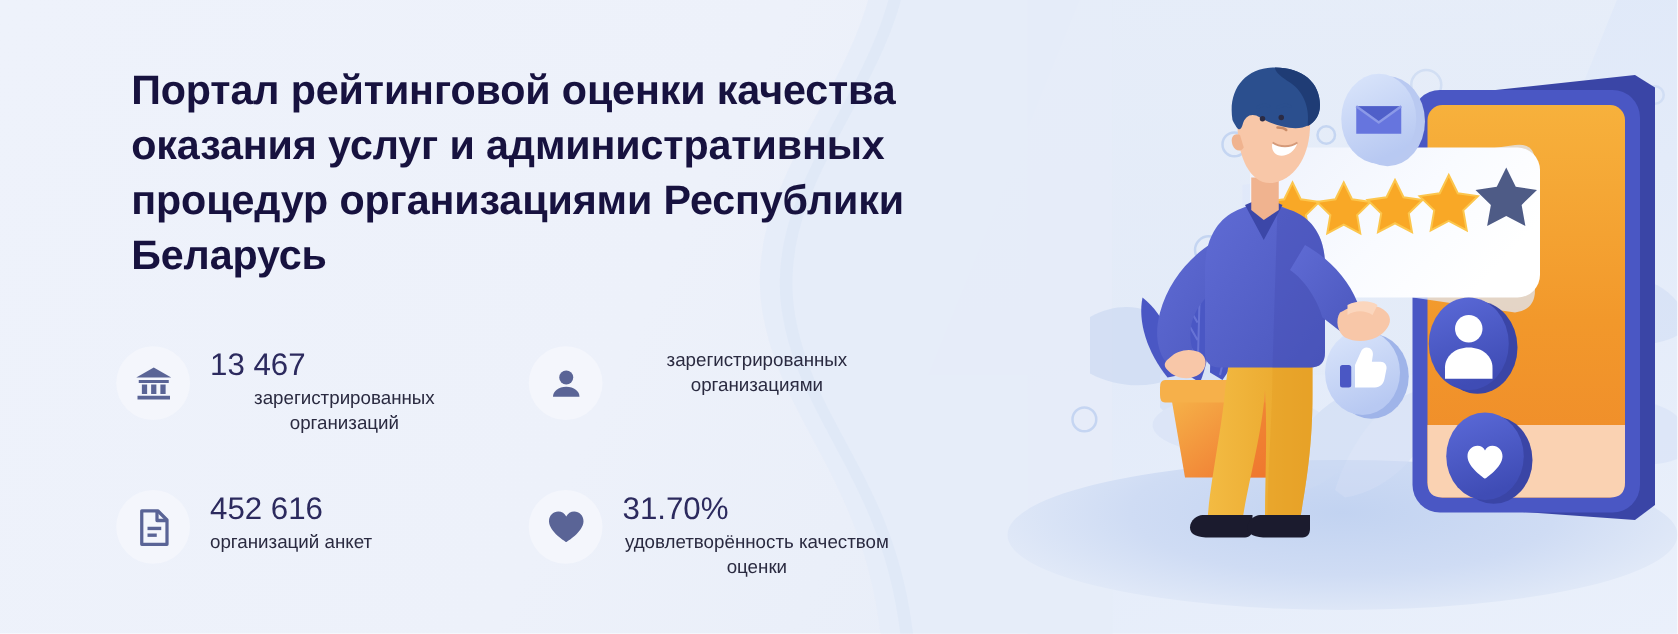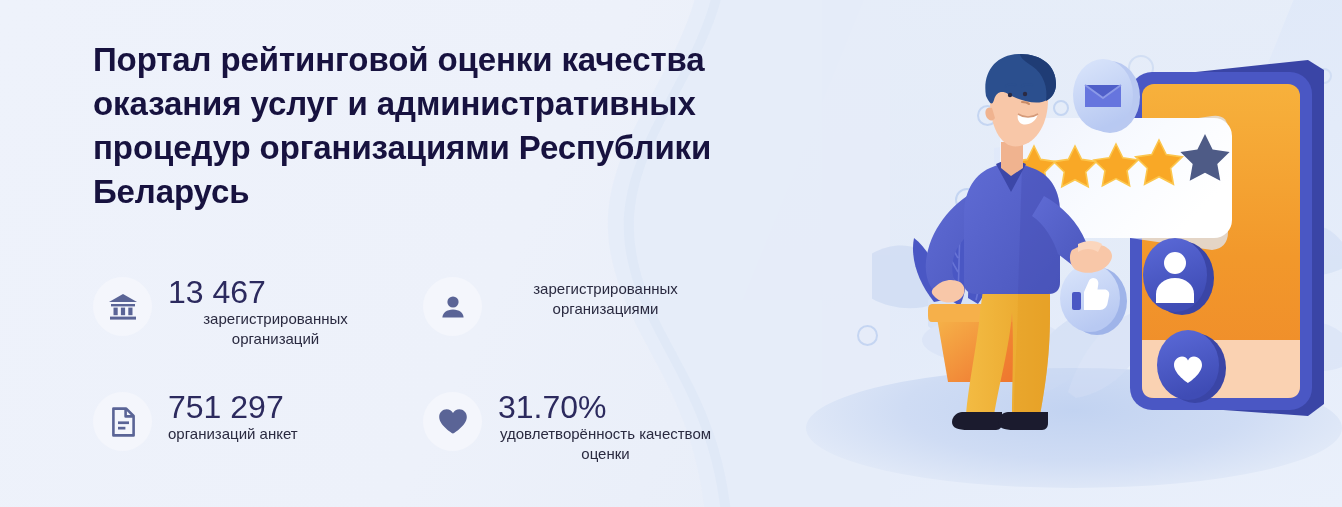--- a/index.html
+++ b/index.html
@@ -75,21 +75,21 @@
     left: 93px;
     top: 0;
     width: 700px;
     height: 507px;
   }
   .title {
     position: absolute;
     top: 38px;
     left: 0;
     width: 700px;
-    margin: 0;
+    margin: 12px;
     font-size: 33px;
     line-height: 44px;
     font-weight: bold;
     color: #17123f;
     letter-spacing: -0.1px;
   }
 
   .stats {
     position: absolute;
     top: 275px;
@@ -111,21 +111,21 @@
     border-radius: 50%;
     background: #f4f6fc;
     display: flex;
     align-items: center;
     justify-content: center;
     margin-top: 2px;
   }
   .stat-icon svg { display: block; }
   .stat-body { padding-top: 2px; }
   .stat-value {
-    font-size: 32px;
+    font-size: 25px;
     line-height: 30px;
     color: #2c2a5e;
     font-weight: normal;
     white-space: nowrap;
   }
   .stat-label {
     margin-top: 2px;
     font-size: 15px;
     line-height: 20px;
     color: #2a2a40;
@@ -205,21 +205,21 @@
       <div class="stat">
         <span class="stat-icon">
           <svg width="26" height="30" viewBox="0 0 26 30">
             <path d="M3.4 1.6 L16.2 1.6 L23.6 9 L23.6 28.4 L3.4 28.4 Z" fill="none" stroke="#5a6496" stroke-width="2.6" stroke-linejoin="round"></path>
             <path d="M15.6 2.2 L15.6 9.4 L22.9 9.4" fill="none" stroke="#5a6496" stroke-width="2.6" stroke-linejoin="round"></path>
             <rect x="8" y="14.4" width="11" height="2.7" fill="#5a6496"></rect>
             <rect x="8" y="19.8" width="7.4" height="2.7" fill="#5a6496"></rect>
           </svg>
         </span>
         <div class="stat-body">
-          <div class="stat-value">751 297</div>
+          <div class="stat-value">452 616</div>
           <div class="stat-label">организаций анкет</div>
         </div>
       </div>
 
       <div class="stat">
         <span class="stat-icon">
           <svg width="30" height="27" viewBox="0 0 30 27">
             <path d="M15 25.6 C15 25.6 1.2 17.4 1.2 8.9 C1.2 4.4 4.7 1.2 8.6 1.2 C11.4 1.2 13.8 2.8 15 5.1 C16.2 2.8 18.6 1.2 21.4 1.2 C25.3 1.2 28.8 4.4 28.8 8.9 C28.8 17.4 15 25.6 15 25.6 Z" fill="#5a6496"></path>
           </svg>
         </span>

